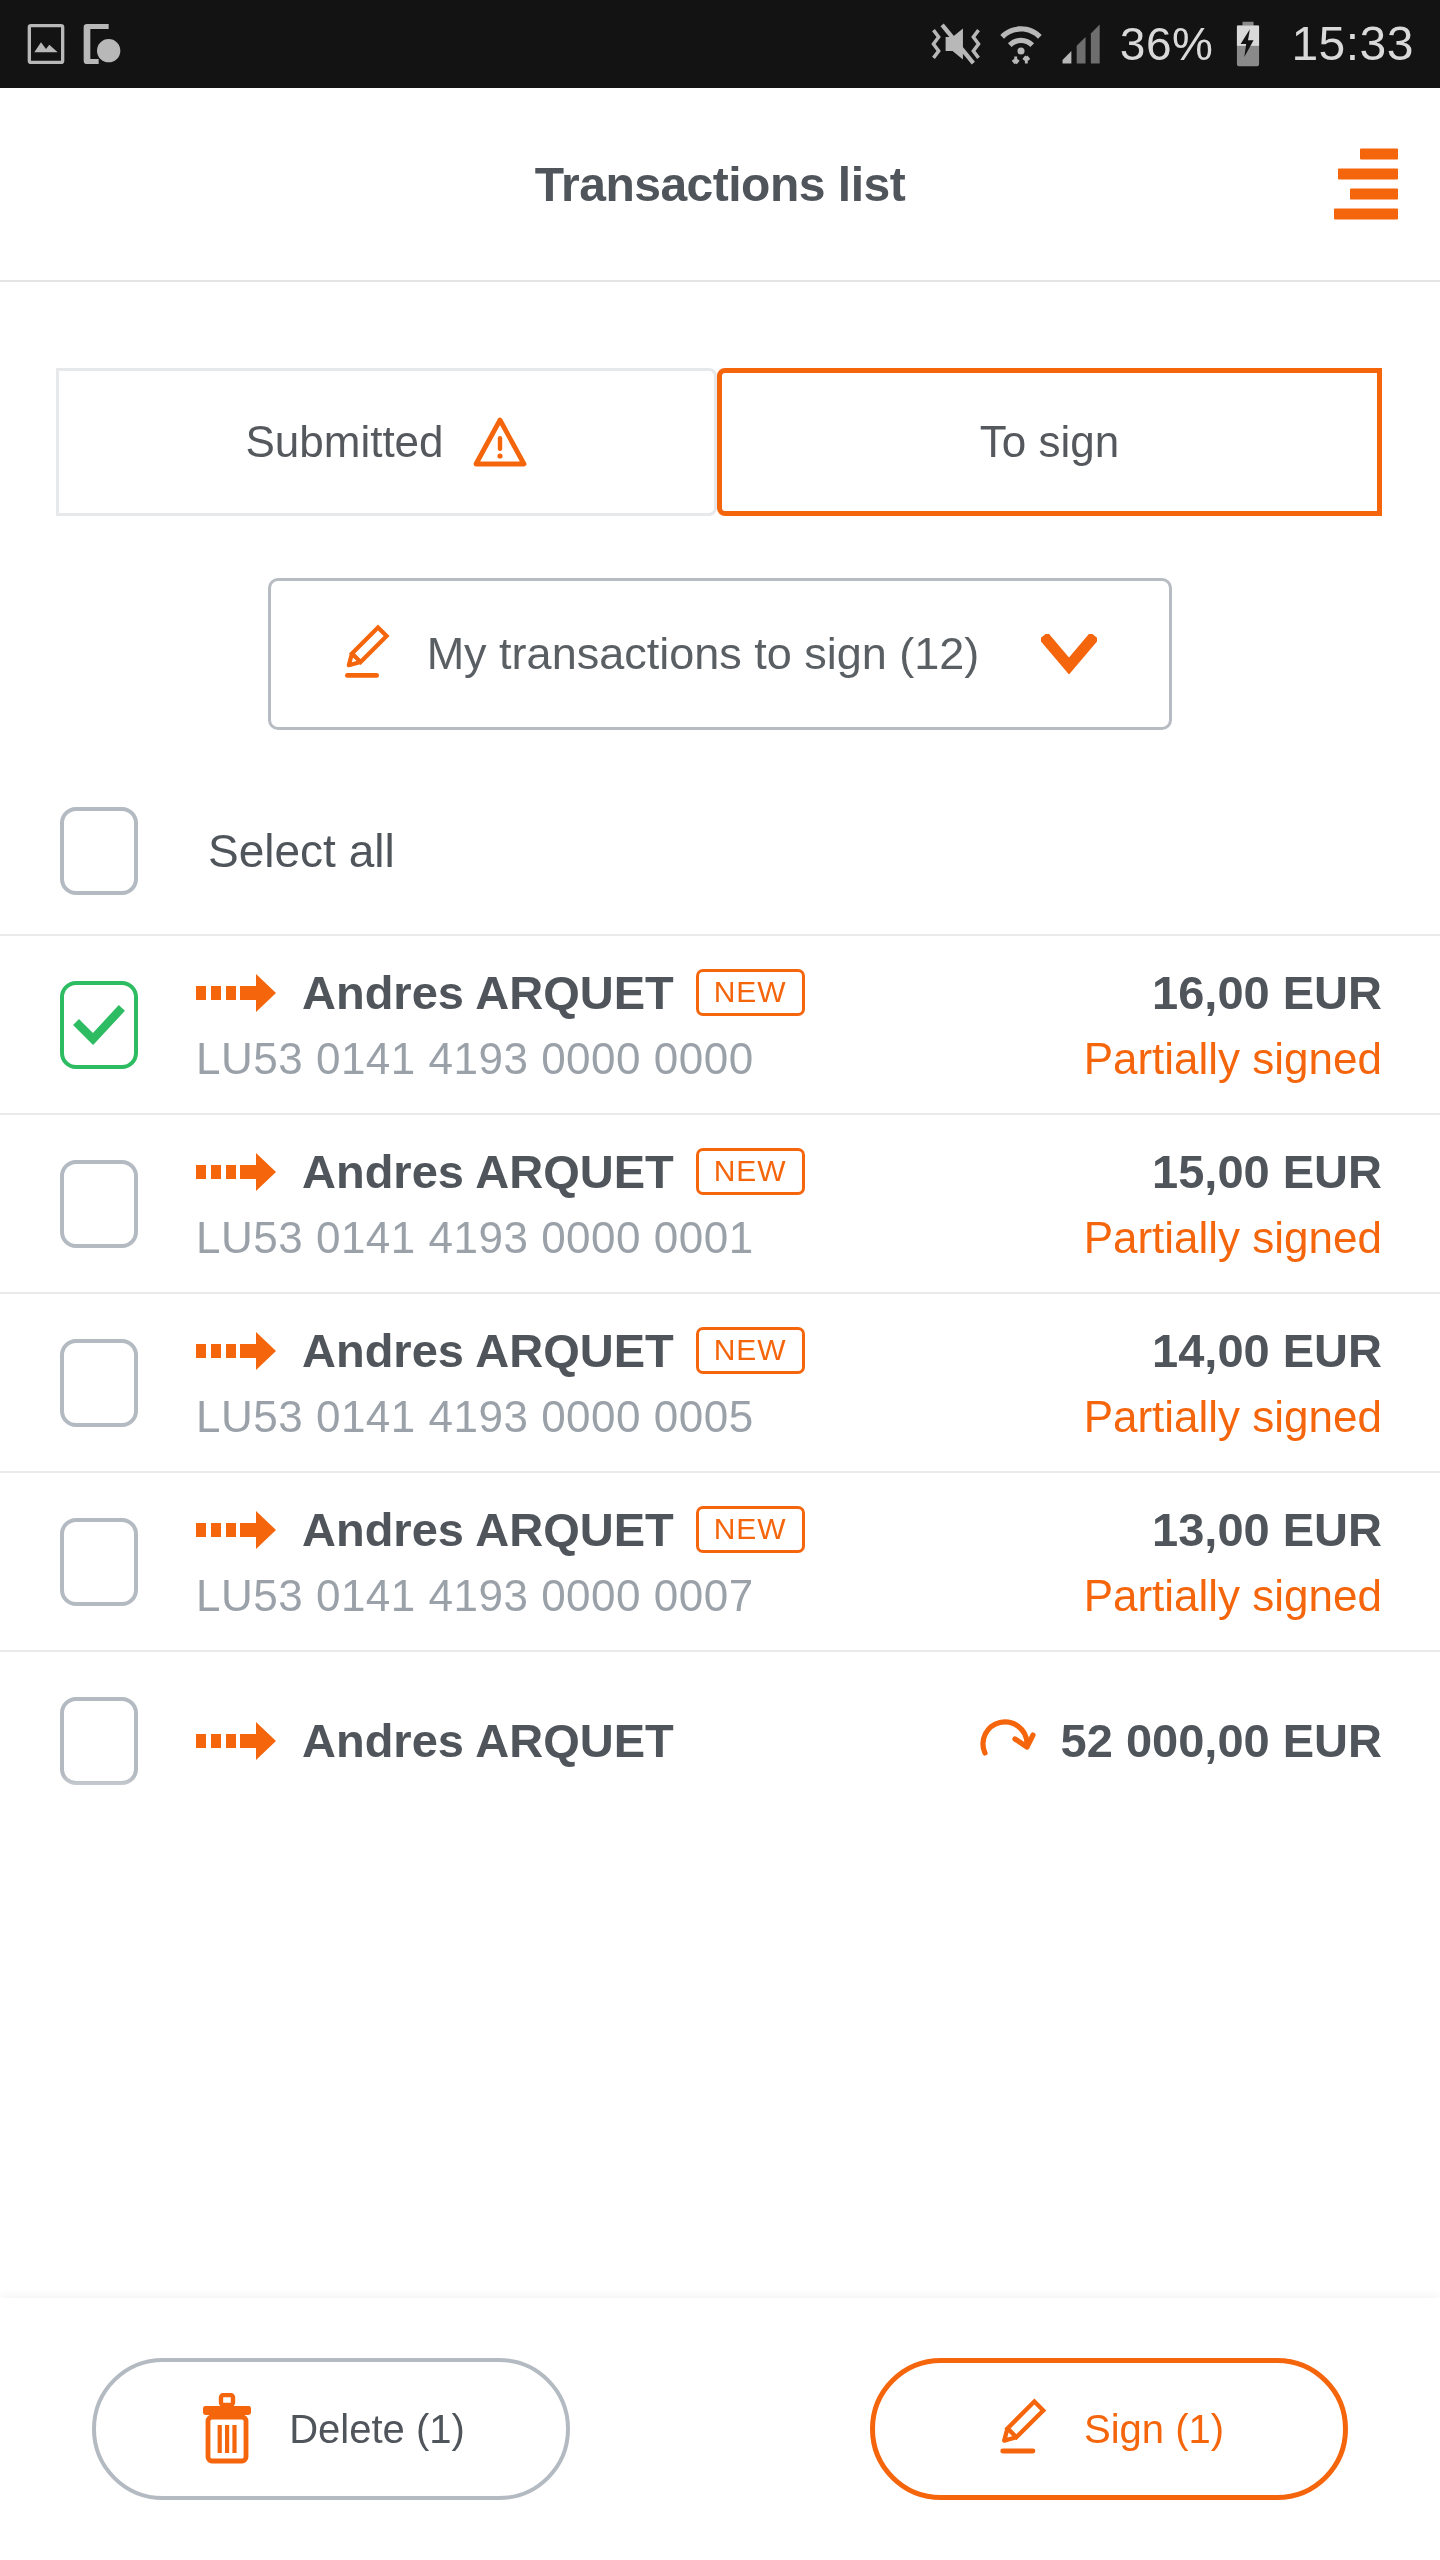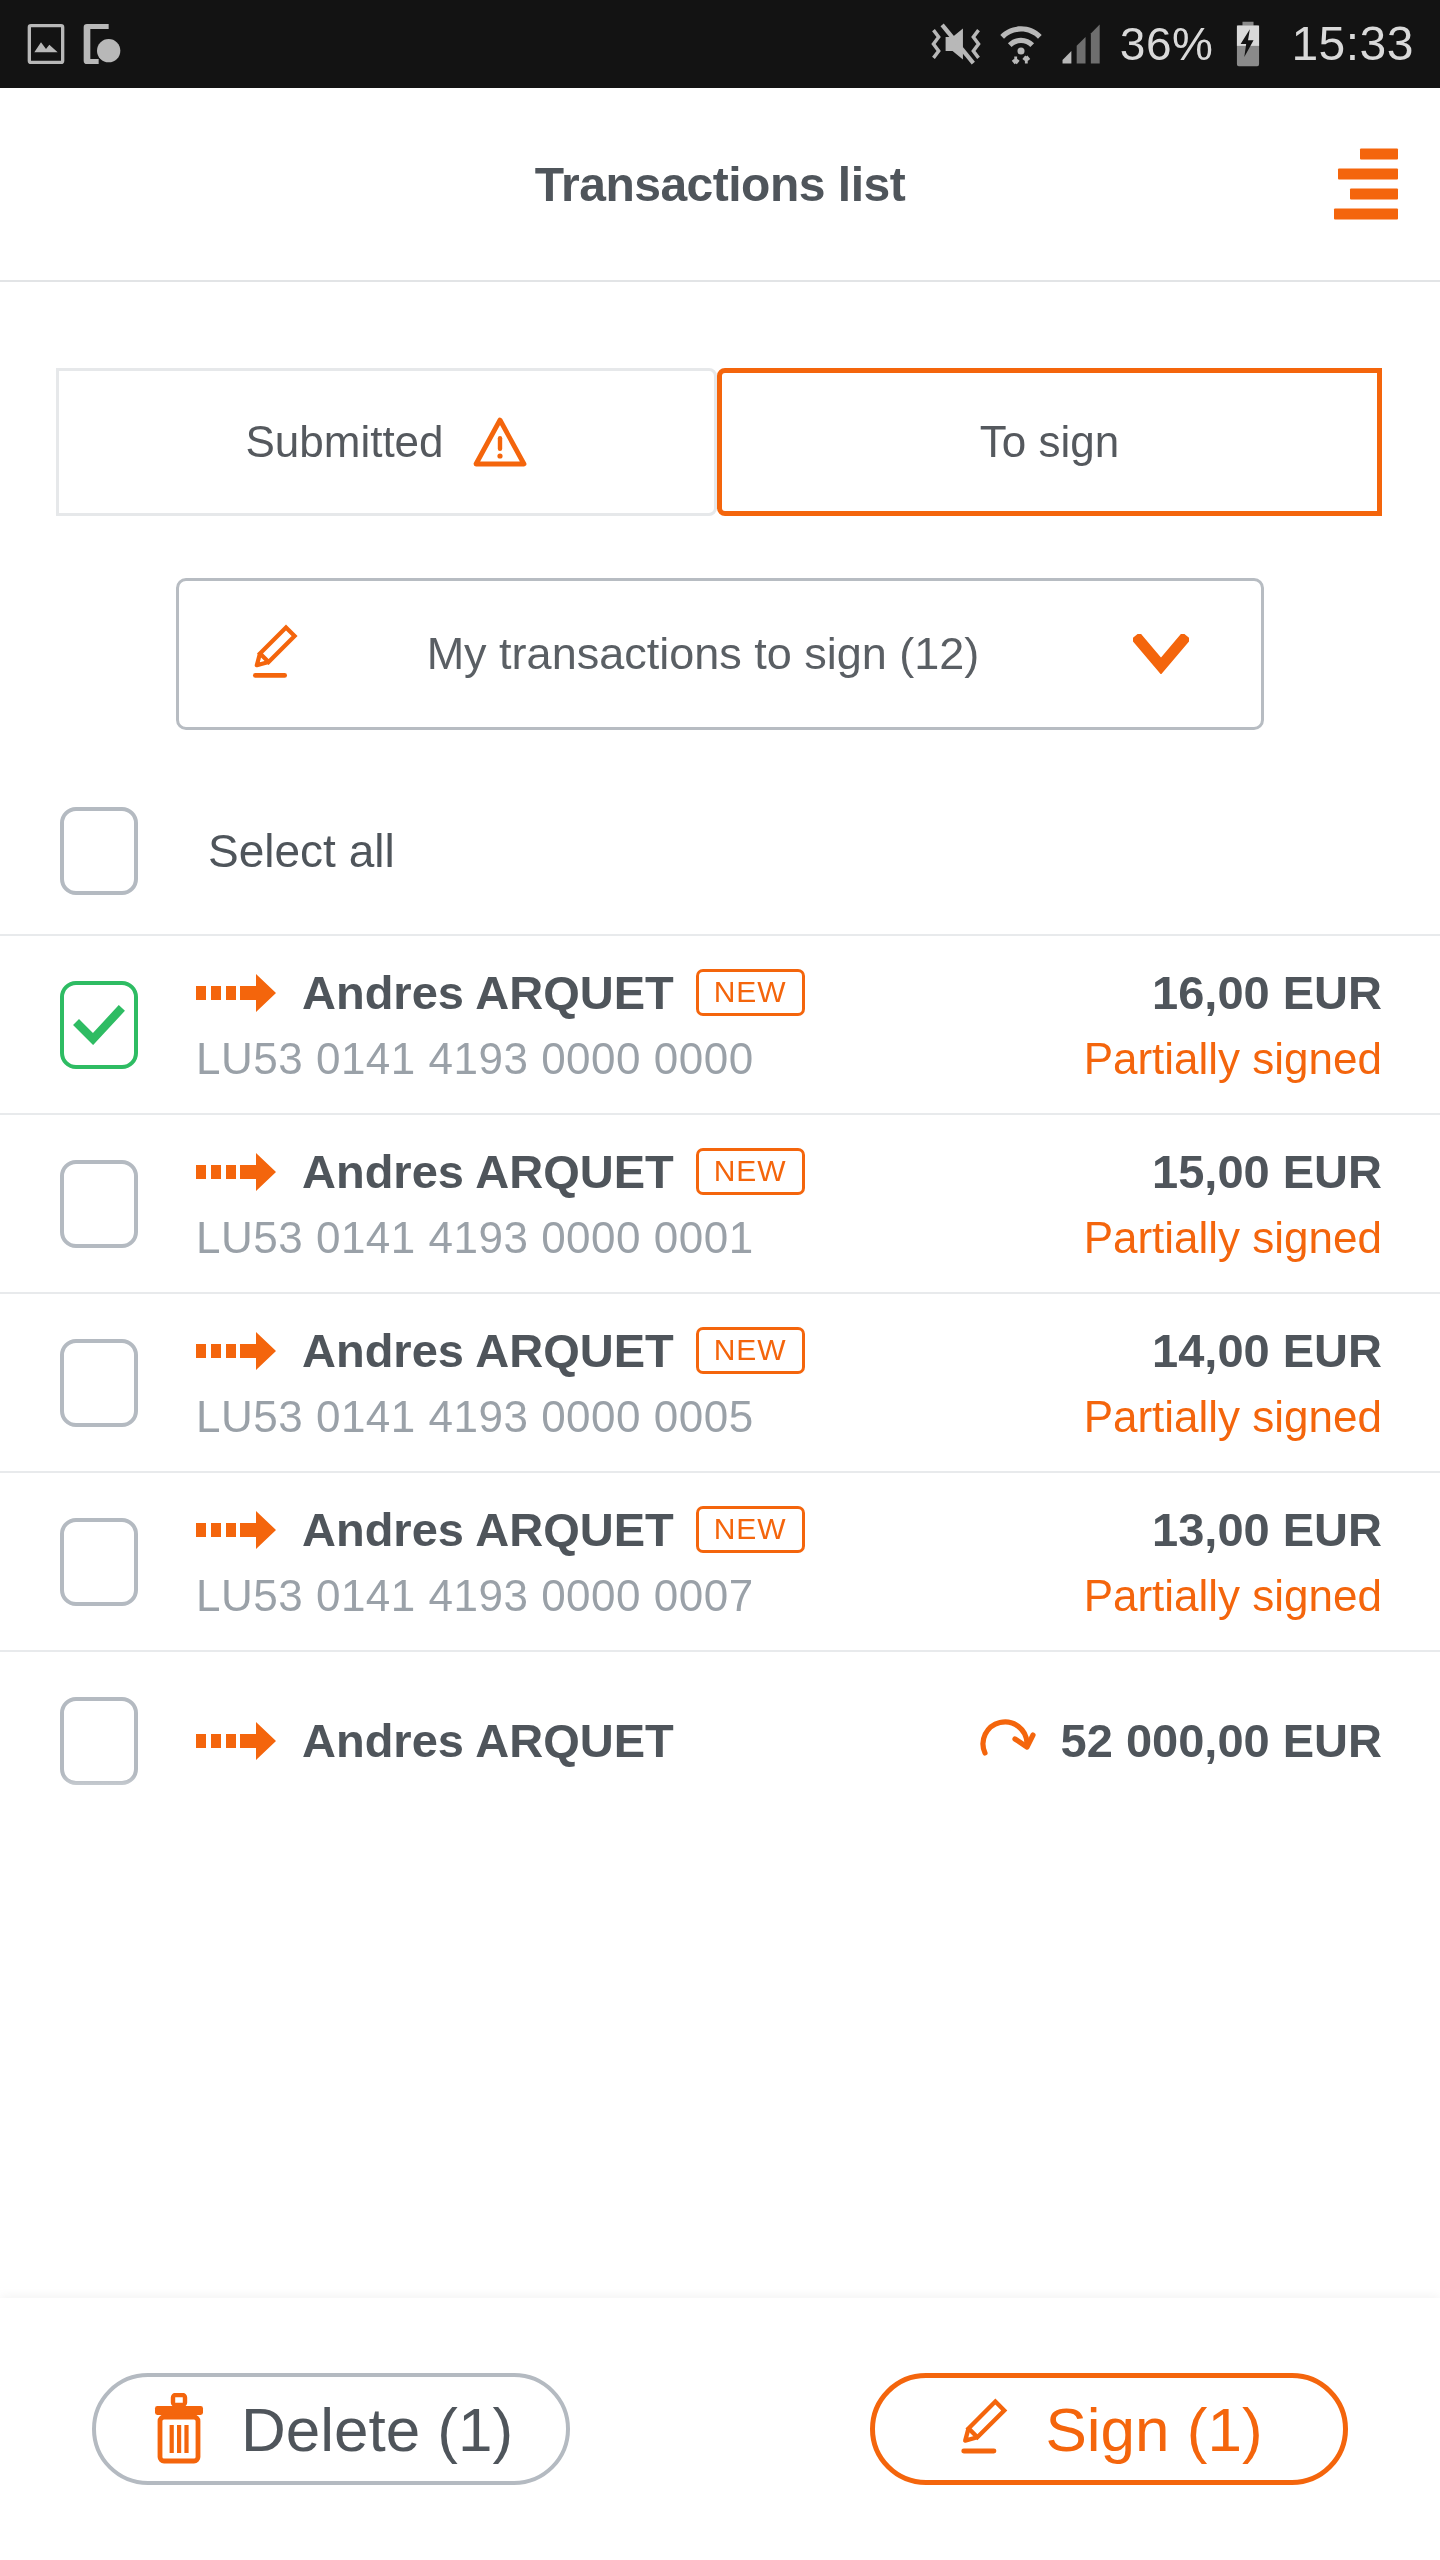--- a/index.html
+++ b/index.html
@@ -59,21 +59,21 @@
     gap: 28px; background: #fff; cursor: pointer;
     font-size: 44px; color: #55595e;
   }
   .tab.left  { border: 5px solid #f4650c; border-radius: 8px 0 0 8px; position: relative; z-index: 2; }
   .tab.right { border: 3px solid #e6e8ea; border-radius: 0 8px 8px 0; margin-left: -2px; }
   .warn-tri { display:block; }
 
   
   .dropdown-wrap { display: flex; justify-content: center; margin-top: 62px; }
   .dropdown {
-    width: 1088px; height: 152px;
+    width: 904px; height: 152px;
     border: 3px solid #b7bcc2; border-radius: 10px; background: #fff;
     display: flex; align-items: center; cursor: pointer;
   }
   .dd-pen { margin-left: 68px; display:block; }
   .dd-label {
     flex: 1; text-align: center; font-size: 45px; color: #5a5f64;
     margin-left: -30px;
   }
   .dd-chev { margin-right: 72px; display:block; }
 
@@ -132,23 +132,23 @@
 
   
   .bottombar {
     position: absolute; left: 0; right: 0; bottom: 0;
     height: 262px; background: #fff;
     display: flex; align-items: center; justify-content: space-between;
     padding: 0 92px;
     box-shadow: 0 -2px 10px rgba(0,0,0,0.05);
   }
   .btn {
-    height: 112px; border-radius: 78px; background: #fff;
+    height: 142px; border-radius: 78px; background: #fff;
     display: flex; align-items: center; justify-content: center; gap: 32px;
-    font-size: 62px; cursor: pointer;
+    font-size: 40px; cursor: pointer;
   }
   .btn-delete { width: 478px; border: 4px solid #b4bac1; color: #4f555b; }
   .btn-sign   { width: 478px; border: 5px solid #f4650c; color: #f4650c; }
 </style>
 </head>
 <body>
 
 <div class="screen">
 
   <div class="statusbar">

